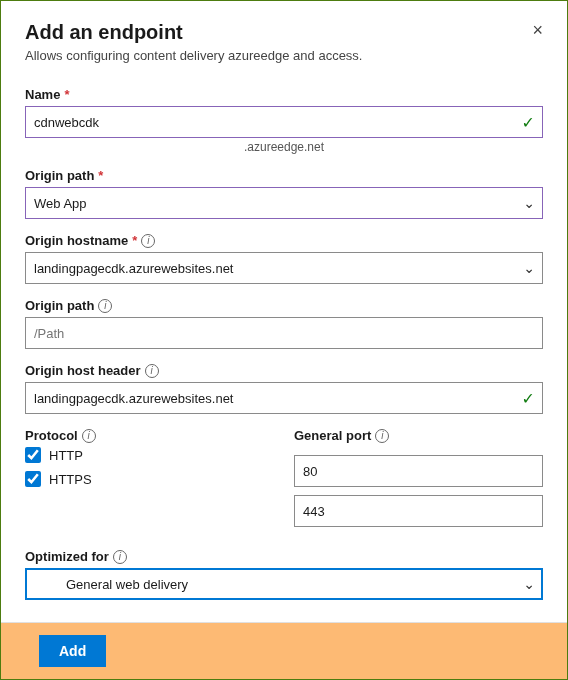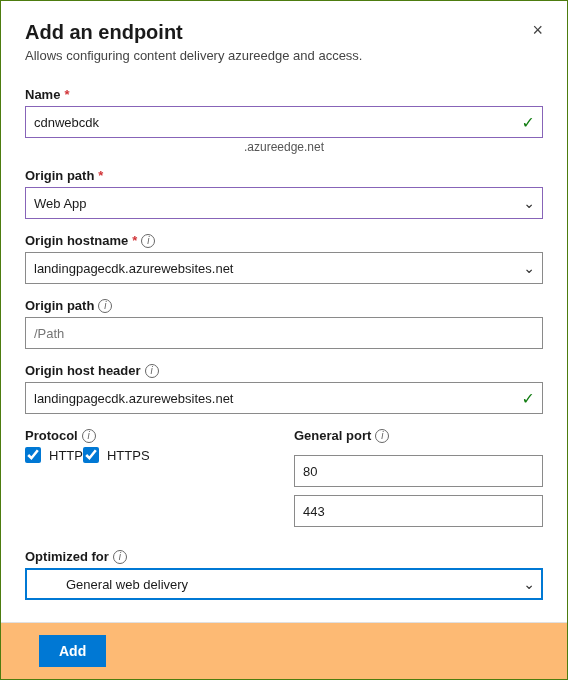--- a/index.html
+++ b/index.html
@@ -172,21 +172,22 @@
     .protocol-col {
       flex: 1;
     }
 
     .port-col {
       flex: 1;
     }
 
     .protocol-options {
       display: flex;
-      flex-direction: row;
+      flex-direction: column;
+      gap: 8px;
       margin-top: 4px;
     }
 
     .checkbox-option {
       display: flex;
       align-items: center;
       gap: 8px;
       font-size: 13px;
       color: #1a1a1a;
     }

